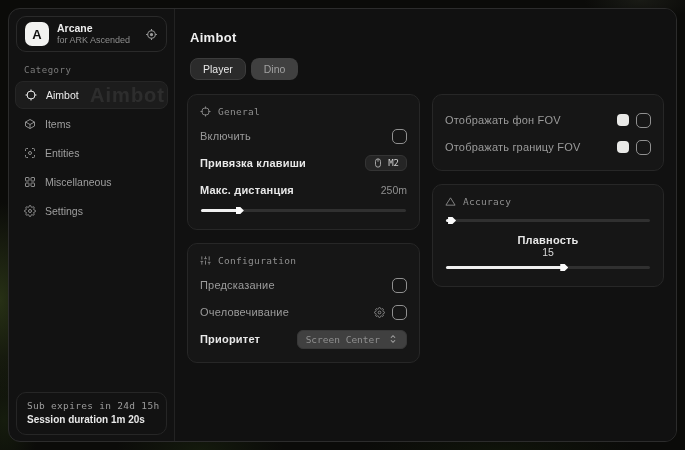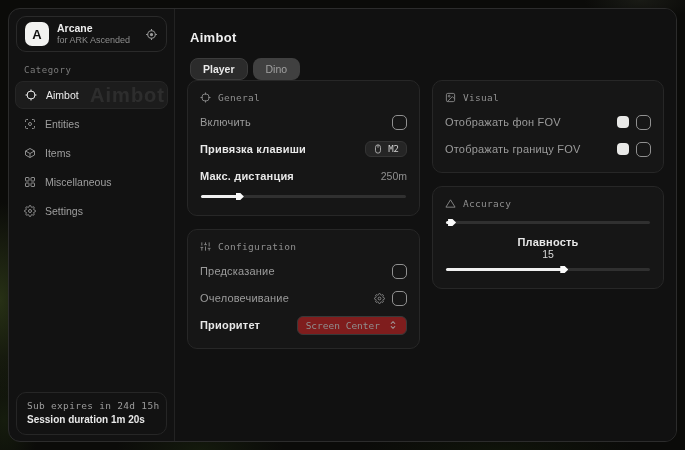--- a/index.html
+++ b/index.html
@@ -63,22 +63,22 @@
   }
   .session-line2 { font-size:10px; font-weight:bold; color:#e8e8e8; margin-top:3px; }
   
   .main { flex:1; padding:14px 12px 12px 12px; background:#111111; }
   .page-title { font-size:13px; font-weight:bold; color:#f0f0f0; margin:7px 0 13px 3px; letter-spacing:.3px; }
   .tabs { display:flex; gap:5px; margin-left:3px; }
   .tab {
     font-size:10.5px; padding:4px 12px; border-radius:8px; color:#a0a0a0;
     background:#404040; border:1px solid transparent;
   }
-  .tab.active { background:#2b2b2b; border-color:#3c3c3c; color:#e9e9e9; font-weight:bold; }
-  .cols { display:grid; grid-template-columns:233px 232px; gap:12px; align-items:start; }
+  .tab.active { background:#2b2b2b; border-color:#3c3c3c; color:#e9e9e9; font-weight:normal; }
+  .cols { display:grid; grid-template-columns:233px 232px; gap:12px; margin-top:14px; align-items:start; }
   .col { display:flex; flex-direction:column; gap:13px; }
   .panel { background:#161616; border:1px solid #272727; border-radius:10px; padding:9px 12px 12px 12px; }
   .panel-head {
     display:flex; align-items:center; gap:7px; color:#8f8f8f; margin:2px 0 8px 0;
     font-family:"DejaVu Sans Mono", monospace; font-size:9.5px; letter-spacing:.3px;
   }
   .panel-head .picon { display:flex; color:#8a8a8a; }
   .row { display:flex; align-items:center; justify-content:space-between; min-height:22px; margin-top:5px; }
   .lbl { font-size:11px; color:#9b9b9b; letter-spacing:.2px; }
   .lbl.bright { color:#e8e8e8; font-weight:bold; }
@@ -89,21 +89,21 @@
   }
   .right-group { display:flex; align-items:center; gap:7px; }
   .swatch { width:12px; height:12px; border-radius:4px; }
   .keybadge {
     display:flex; align-items:center; gap:5px; background:#252525; border:1px solid #343434;
     border-radius:6px; padding:2px 7px; color:#cfcfcf;
     font-family:"DejaVu Sans Mono", monospace; font-size:9px;text-align:center;
   }
   .keybadge .kicon { display:flex; color:#bdbdbd; }
   .dropdown {
-    display:flex; align-items:center; gap:8px; background:#7f1d1d; border:1px solid #383838;
+    display:flex; align-items:center; gap:8px; background:#404040; border:1px solid #383838;
     border-radius:6px; padding:3px 8px; color:#8f8f8f;
     font-family:"DejaVu Sans Mono", monospace; font-size:9.5px;
   }
   .dropdown .dicon { display:flex; color:#a5a5a5; }
   .slider { position:relative; height:10px; margin:4px 1px 2px 1px; }
   .slider .track { position:absolute; left:0; right:0; top:4px; height:3px; background:#303030; border-radius:2px; }
   .slider .fill { position:absolute; left:0; top:4px; height:3px; background:#f0f0f0; border-radius:2px; }
   .slider .thumb {
     position:absolute; top:0.5px; width:8px; height:10px; background:#fafafa;
     clip-path:polygon(0 15%, 55% 15%, 100% 50%, 55% 85%, 0 85%);
@@ -142,34 +142,34 @@
             <circle cx="12" cy="12" r="8"></circle>
               <path d="M12 1v5M12 18v5M1 12h5M18 12h5"></path>
           </svg>
         </span>
         <span>Aimbot</span>
         <span class="watermark">Aimbot</span>
       </div>
       <div class="nav-item">
         <span class="nicon">
           <svg width="12" height="12" viewBox="0 0 24 24" fill="none" stroke="currentColor" stroke-width="2">
+            <path d="M21 8l-9-5-9 5v8l9 5 9-5V8z"></path>
+              <path d="M3 8l9 5 9-5M12 13v8"></path>
+          </svg>
+        </span>
+        <span>Items</span>
+      </div>
+      <div class="nav-item">
+        <span class="nicon">
+          <svg width="12" height="12" viewBox="0 0 24 24" fill="none" stroke="currentColor" stroke-width="2">
             <path d="M3 8V5a2 2 0 0 1 2-2h3M16 3h3a2 2 0 0 1 2 2v3M21 16v3a2 2 0 0 1-2 2h-3M8 21H5a2 2 0 0 1-2-2v-3"></path>
             <circle cx="12" cy="12" r="3"></circle>
           </svg>
         </span>
         <span>Entities</span>
-      </div>
-      <div class="nav-item">
-        <span class="nicon">
-          <svg width="12" height="12" viewBox="0 0 24 24" fill="none" stroke="currentColor" stroke-width="2">
-            <path d="M21 8l-9-5-9 5v8l9 5 9-5V8z"></path>
-              <path d="M3 8l9 5 9-5M12 13v8"></path>
-          </svg>
-        </span>
-        <span>Items</span>
       </div>
       <div class="nav-item">
         <span class="nicon">
           <svg width="12" height="12" viewBox="0 0 24 24" fill="none" stroke="currentColor" stroke-width="2">
             <rect x="3" y="3" width="7" height="7" rx="1"></rect>
               <rect x="14" y="3" width="7" height="7" rx="1"></rect>
             <rect x="3" y="14" width="7" height="7" rx="1"></rect>
               <rect x="14" y="14" width="7" height="7" rx="1"></rect>
           </svg>
         </span>
@@ -279,30 +279,20 @@
                 </svg>
               </span>
             </span>
           </div>
         </div>
       </div>
 
       <div class="col">
 
         <div class="panel">
-          <div class="panel-head">
-            <span class="picon">
-              <svg width="11" height="11" viewBox="0 0 24 24" fill="none" stroke="currentColor" stroke-width="2">
-                <rect x="3" y="3" width="18" height="18" rx="3"></rect>
-                <circle cx="9" cy="9" r="2"></circle>
-                  <path d="M21 15l-5-5-11 11"></path>
-              </svg>
-            </span>
-            <span>Visual</span>
-          </div>
           <div class="row">
             <span class="lbl">Отображать фон FOV</span>
             <span class="right-group">
               <span class="swatch" id="swatch-bg" style="background: rgb(233, 233, 231);"></span>
               <span class="checkbox"></span>
             </span>
           </div>
           <div class="row">
             <span class="lbl">Отображать границу FOV</span>
             <span class="right-group">

